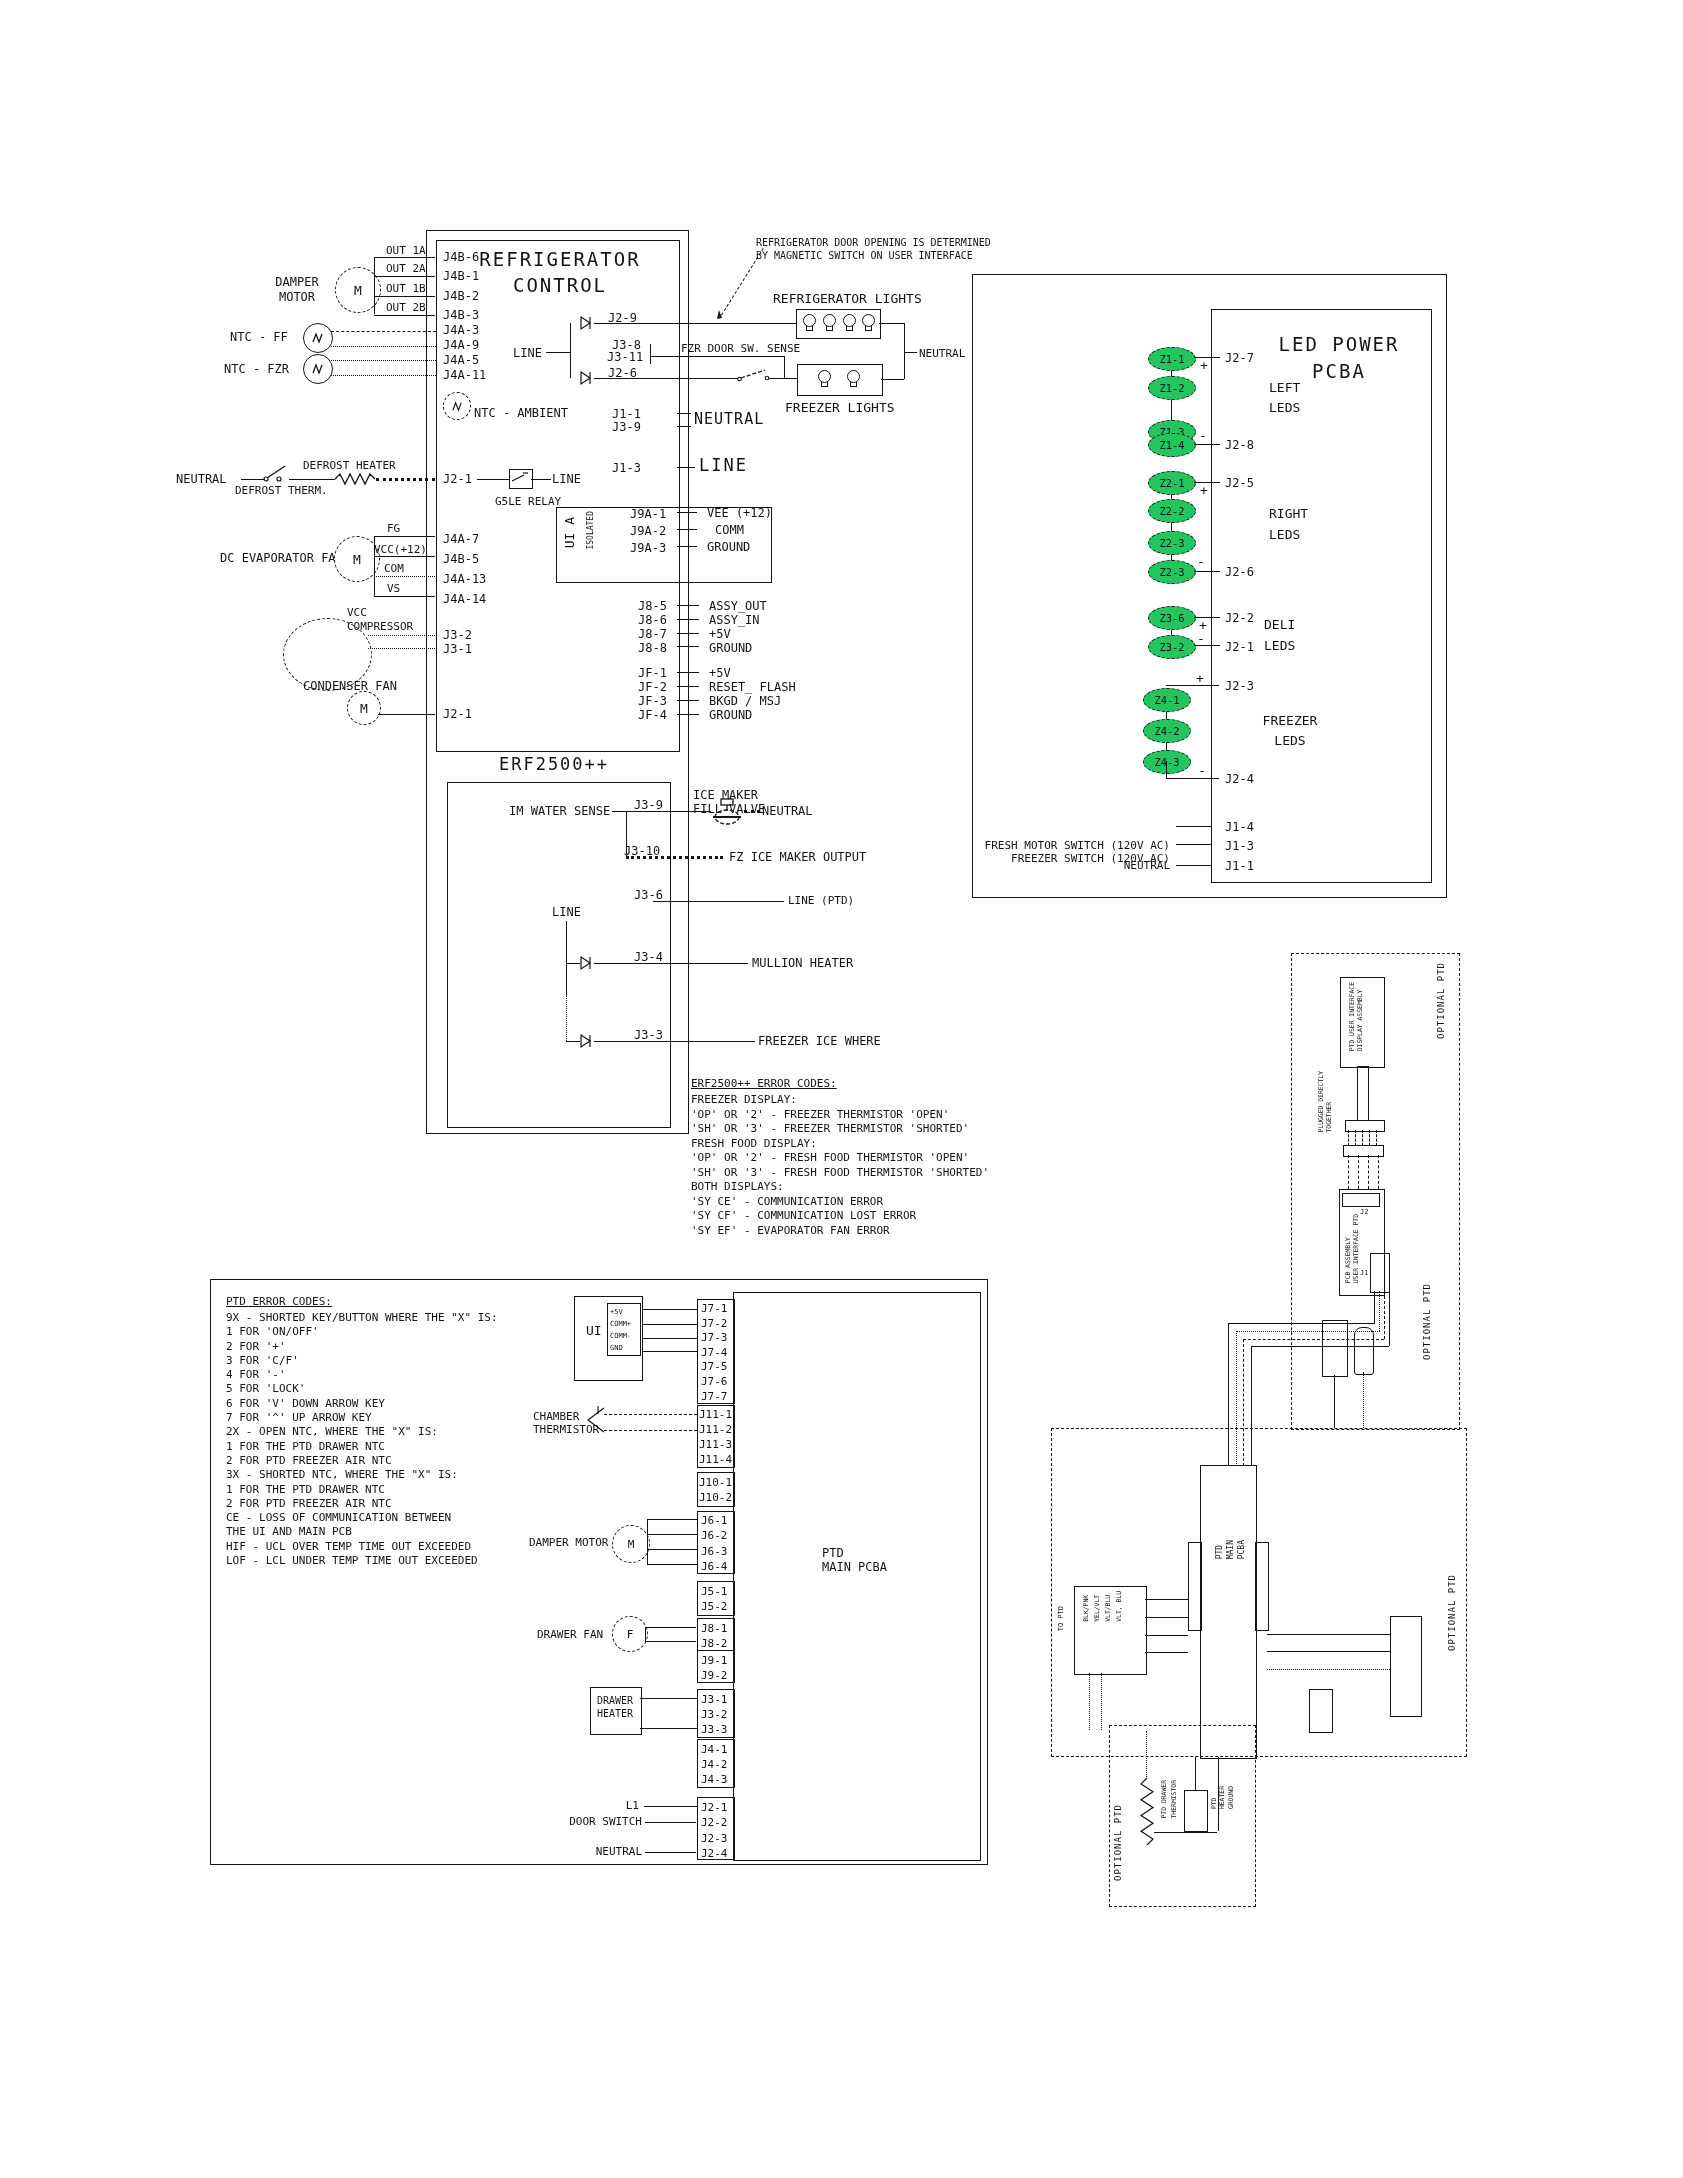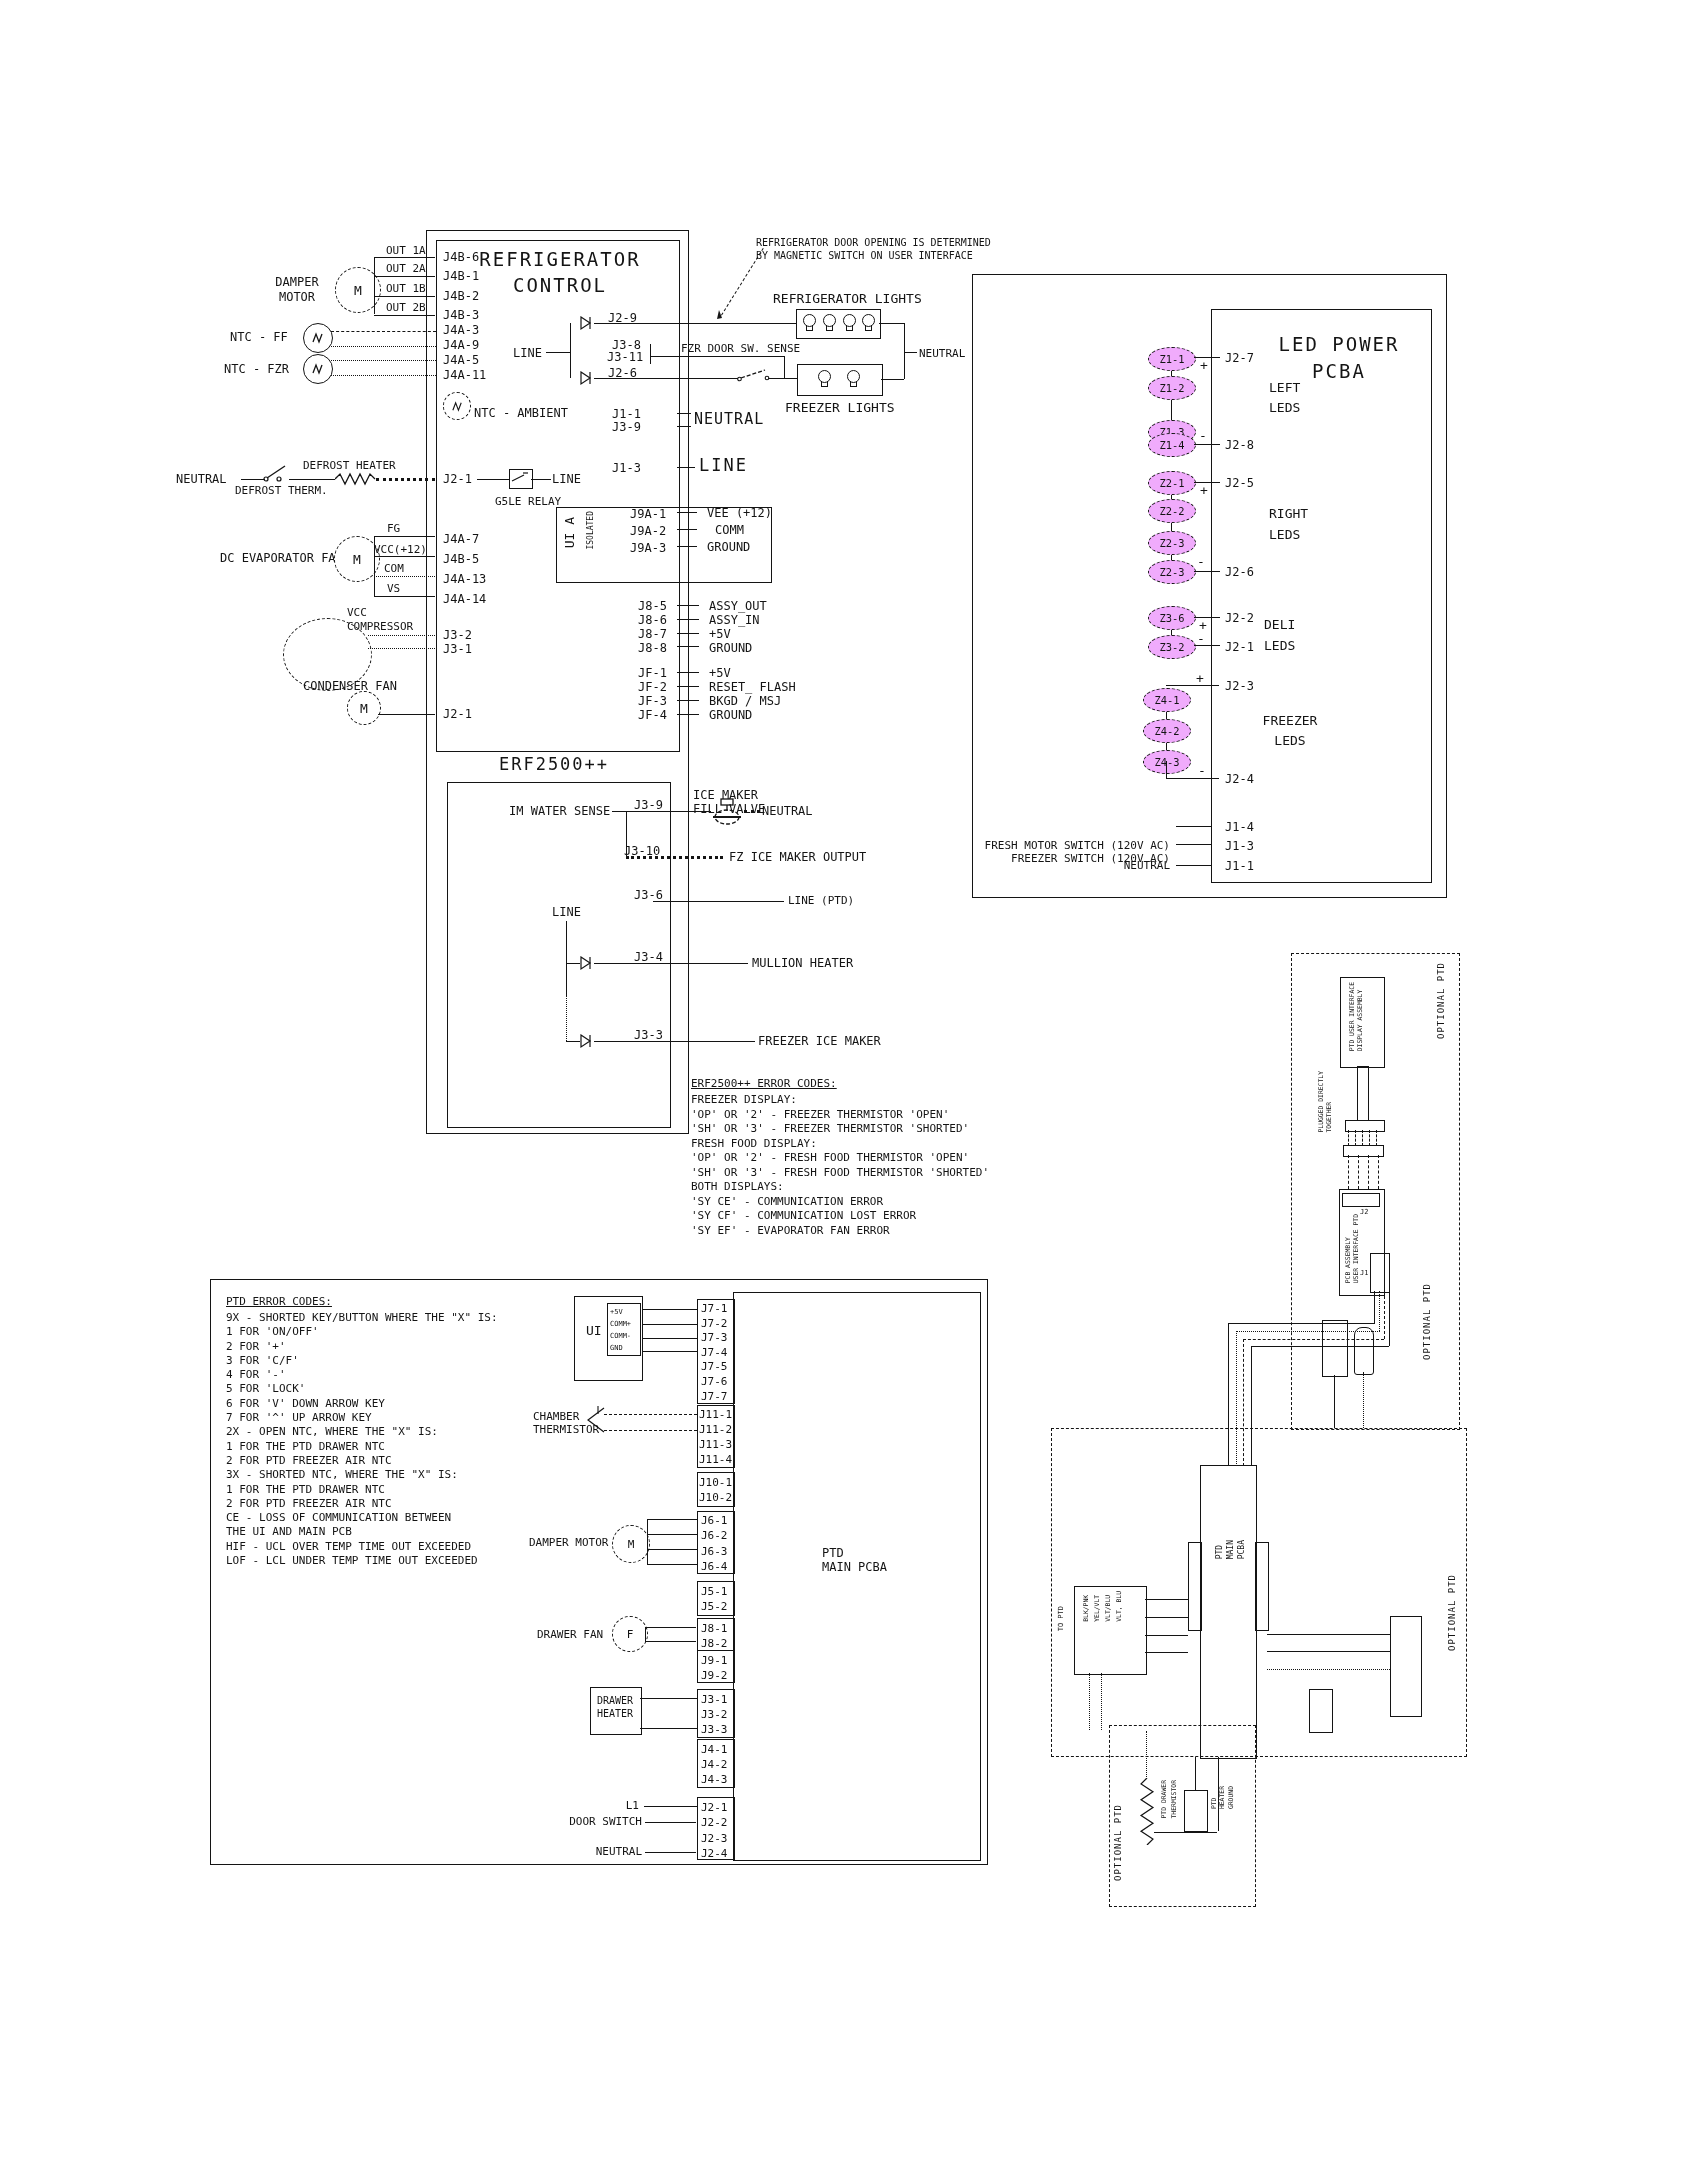--- a/index.html
+++ b/index.html
@@ -15,21 +15,21 @@
   .vert{writing-mode:vertical-rl;transform:rotate(180deg);white-space:pre-line}
   .box{position:absolute;border:1.5px solid #141414}
   .dashb{border-style:dashed}
   .hl{position:absolute;height:0;border-top:1.5px solid #141414}
   .vl{position:absolute;width:0;border-left:1.5px solid #141414}
   .hl.dot{border-top-style:dotted}.vl.dot{border-left-style:dotted}
   .hl.dsh{border-top-style:dashed}.vl.dsh{border-left-style:dashed}
   .hl.thk{border-top-width:3px;border-top-style:dotted}
   .circ{position:absolute;border:1.5px dashed #141414;border-radius:50%;background:#fff;
         display:flex;align-items:center;justify-content:center;font:13px "DejaVu Sans Mono",monospace}
-  .oval{position:absolute;width:46px;height:22px;border:1.4px dashed #141414;border-radius:50%;background:#f0abfc;
+  .oval{position:absolute;width:46px;height:22px;border:1.4px dashed #141414;border-radius:50%;background:#22c55e;
         display:flex;align-items:center;justify-content:center;font:10.4px "DejaVu Sans Mono",monospace}
   .bulb{position:absolute;width:14px;height:18px}
   .bulb::before{content:"";position:absolute;left:1px;top:0;width:11px;height:11px;border:1.5px solid #141414;border-radius:50%}
   .bulb::after{content:"";position:absolute;left:4px;top:11px;width:5px;height:5px;border:1.5px solid #141414;border-top:none}
   .ic{position:absolute}
   svg{display:block}
   .cap{position:absolute;border:1.5px solid #141414;border-radius:8px 8px 3px 3px}
 </style>
 </head>
 <body>
@@ -291,21 +291,21 @@
   <div class="t" style="left:752px;top:956px">MULLION HEATER</div>
   <div class="hl" style="left:566px;top:1041px;width:14px"></div>
   <div class="ic" style="left:578px;top:1033px">
     <svg width="16" height="16" viewBox="0 0 16 16">
         <path d="M3 2 L12 8 L3 14 Z" fill="none" stroke="#141414" stroke-width="1.2"></path>
         <line x1="12" y1="2" x2="12" y2="14" stroke="#141414" stroke-width="1.2"></line>
       </svg>
   </div>
   <div class="hl" style="left:594px;top:1041px;width:161px"></div>
   <div class="t" style="left:634px;top:1028px">J3-3</div>
-  <div class="t" style="left:758px;top:1034px">FREEZER ICE MAKER</div>
+  <div class="t" style="left:758px;top:1034px">FREEZER ICE WHERE</div>
 
   <div class="t f11" style="left:691px;top:1077px;text-decoration:underline">ERF2500++ ERROR CODES:</div>
   <div class="t f11" style="left:691px;top:1093px;line-height:14.5px">FREEZER DISPLAY:
    'OP' OR '2' - FREEZER THERMISTOR 'OPEN'
    'SH' OR '3' - FREEZER THERMISTOR 'SHORTED'
 FRESH FOOD DISPLAY:
    'OP' OR '2' - FRESH FOOD THERMISTOR 'OPEN'
    'SH' OR '3' - FRESH FOOD THERMISTOR 'SHORTED'
 BOTH DISPLAYS:
 'SY CE' - COMMUNICATION ERROR

